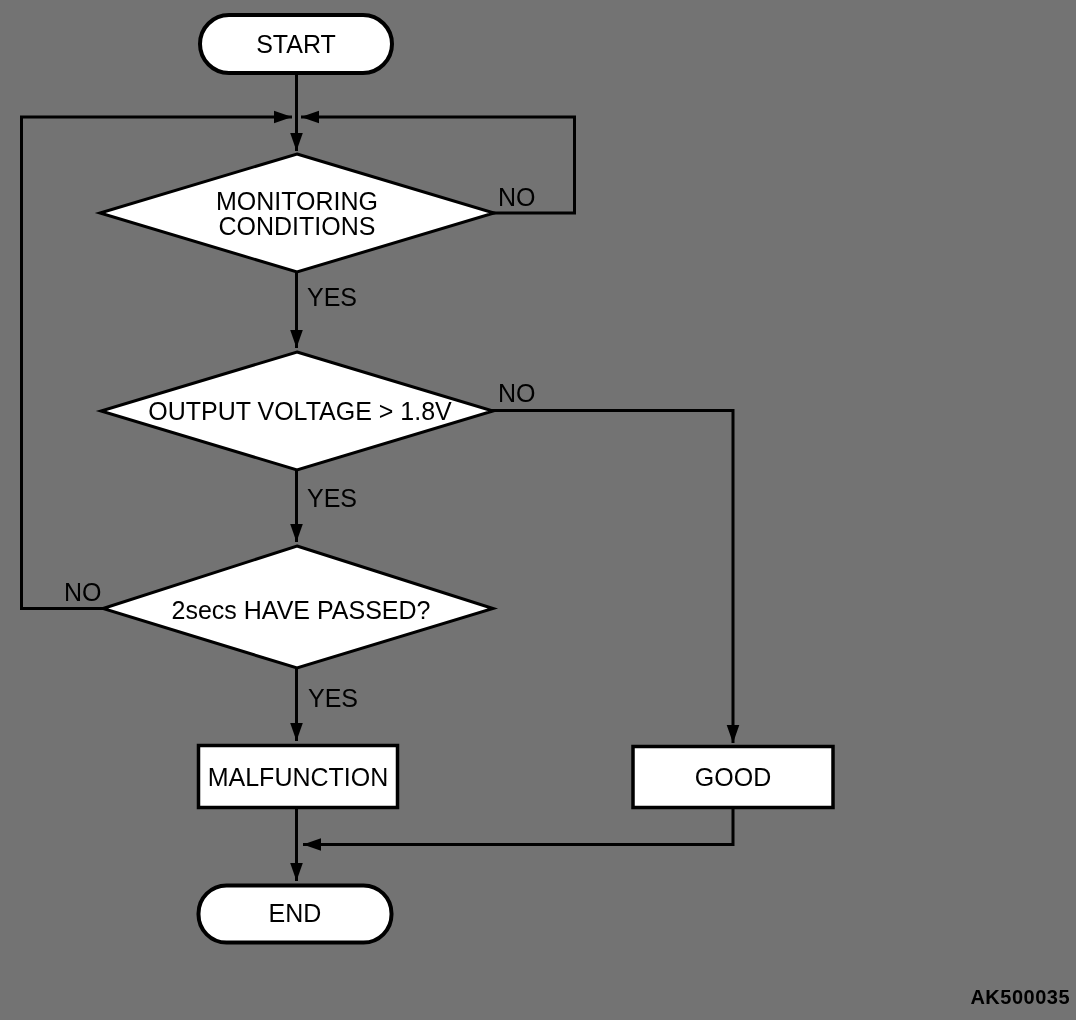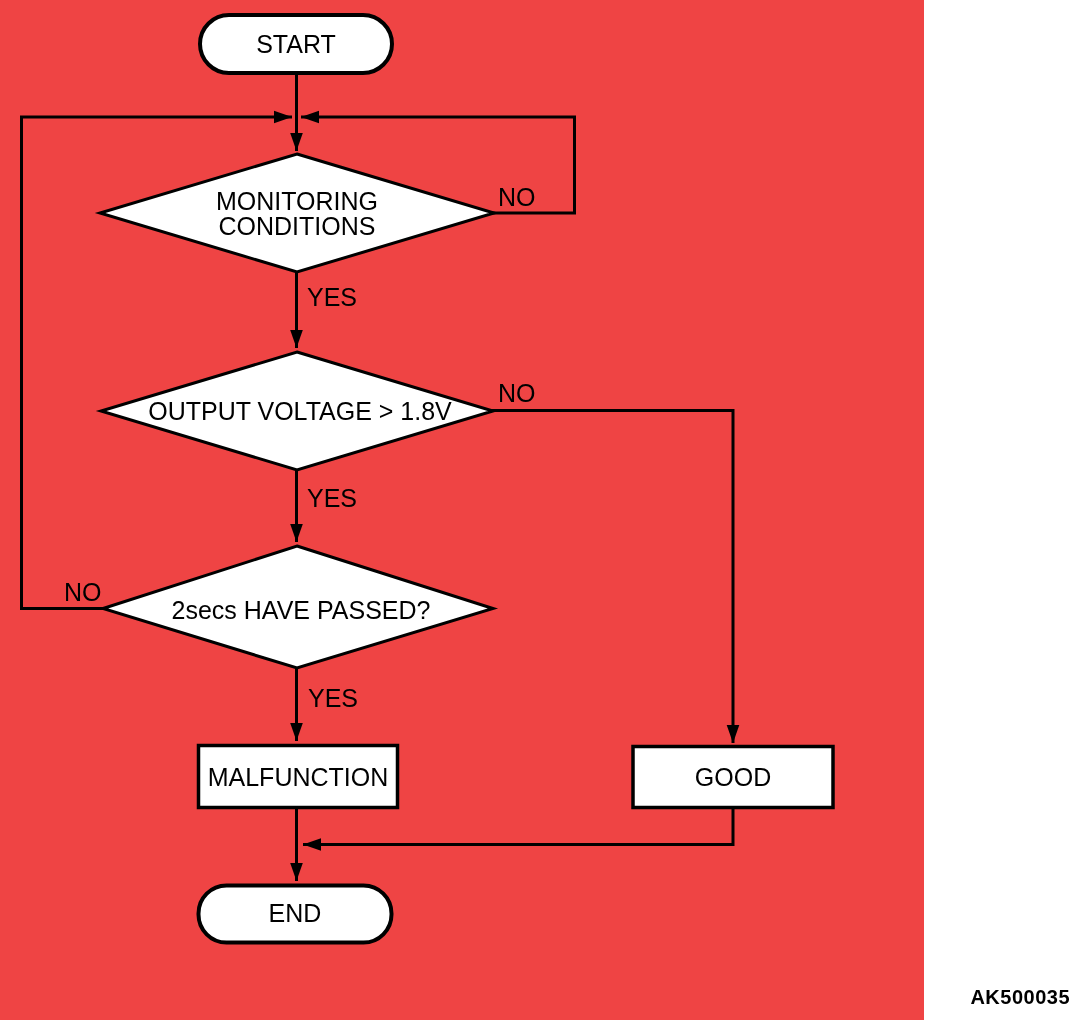--- a/index.html
+++ b/index.html
@@ -2,23 +2,23 @@
 <html><head>
 <meta charset="utf-8">
 <style>
   html, body {
     margin: 0;
     padding: 0;
     background: #ffffff;
   }
   .canvas {
     position: relative;
-    width: 924px;
+    width: 1076px;
     height: 1020px;
-    background: #ef4444;
+    background: #737373;
     font-family: "Liberation Sans", sans-serif;
   }
   svg { display: block; }
   .edge {
     stroke: #000000;
     stroke-width: 3;
     fill: none;
   }
   .shape {
     fill: #ffffff;

